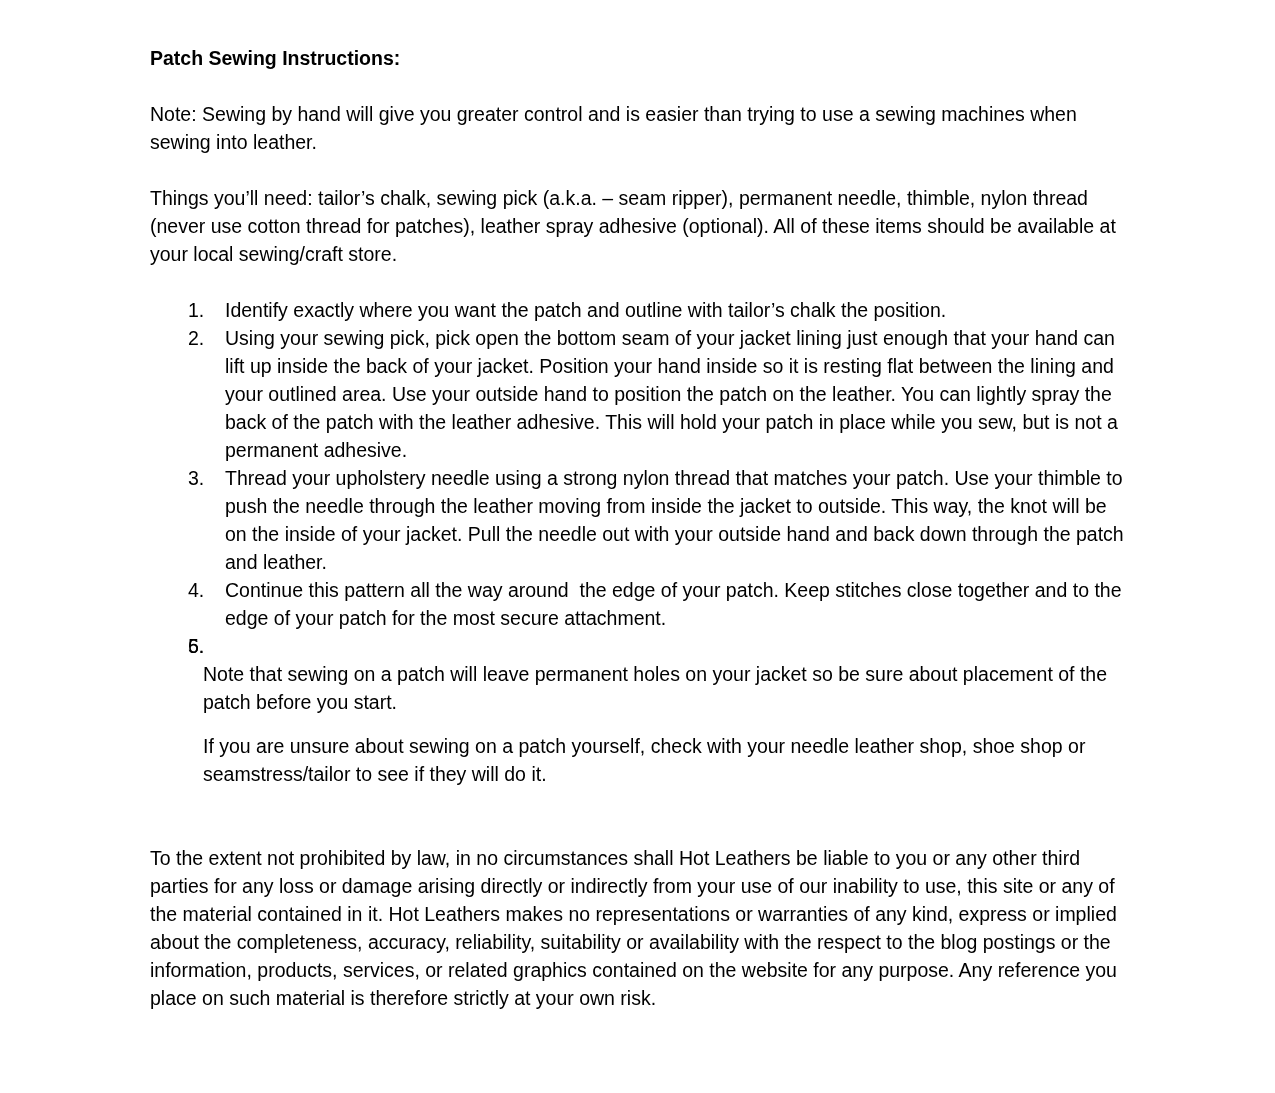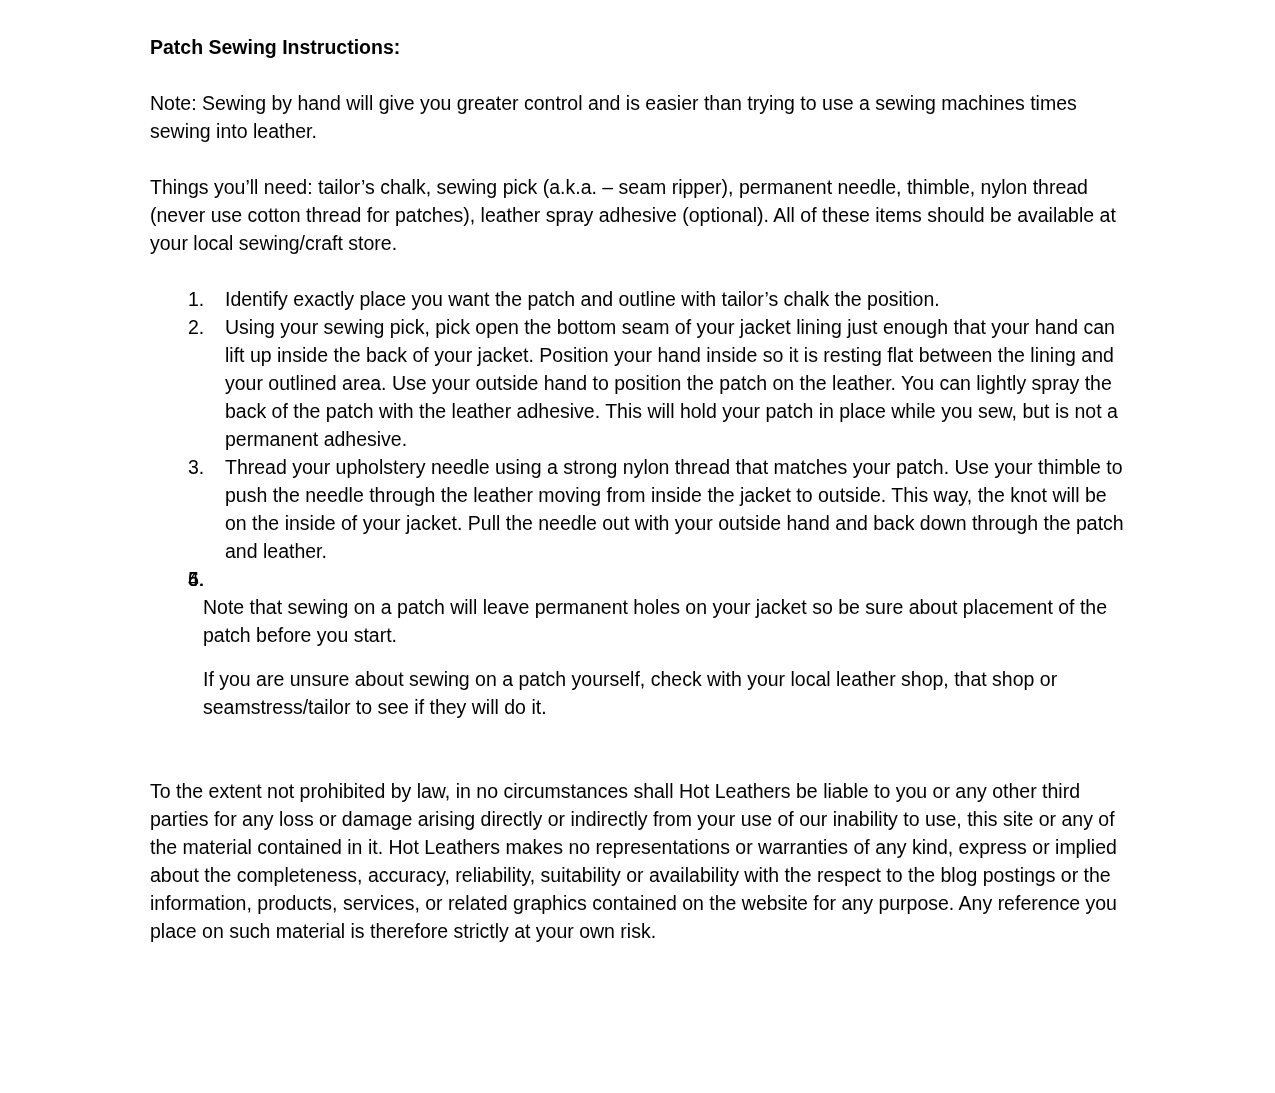--- a/index.html
+++ b/index.html
@@ -13,21 +13,21 @@
     color: #000000;
     font-family: "Liberation Sans", sans-serif;
     font-size: 19.5px;
     line-height: 28px;
     -webkit-font-smoothing: antialiased;
   }
   .page {
     box-sizing: border-box;
     width: 1275px;
     min-height: 1093px;
-    padding: 33px 150px 20px 150px;
+    padding: 44px 150px 20px 150px;
     background: #ffffff;
   }
   .title {
     font-size: 19.5px;
     font-weight: bold;
     margin: 0 0 28px 0;
     line-height: 28px;
   }
   .para {
     margin: 0 0 28px 0;
@@ -62,48 +62,49 @@
     margin-bottom: 18px;
   }
 </style>
 </head>
 <body>
 
 <div class="page">
 
   <h1 class="title">Patch Sewing Instructions:</h1>
 
-  <p class="para">Note: Sewing by hand will give you greater control and is easier than trying to use a sewing machines times sewing into leather.</p>
+  <p class="para">Note: Sewing by hand will give you greater control and is easier than trying to use a sewing machines when sewing into leather.</p>
 
   <p class="para">Things you’ll need: tailor’s chalk, sewing pick (a.k.a. – seam ripper), permanent needle, thimble, nylon thread (never use cotton thread for patches), leather spray adhesive (optional). All of these items should be available at your local sewing/craft store.</p>
 
   <ol class="steps">
     <li class="step">
       <span class="step-num">1.</span>
-      <span class="step-text">Identify exactly place you want the patch and outline with tailor’s chalk the position.</span>
+      <span class="step-text">Identify exactly where you want the patch and outline with tailor’s chalk the position.</span>
     </li>
     <li class="step">
       <span class="step-num">2.</span>
       <span class="step-text">Using your sewing pick, pick open the bottom seam of your jacket lining just enough that your hand can lift up inside the back of your jacket. Position your hand inside so it is resting flat between the lining and your outlined area. Use your outside hand to position the patch on the leather. You can lightly spray the back of the patch with the leather adhesive. This will hold your patch in place while you sew, but is not a permanent adhesive.</span>
     </li>
     <li class="step">
       <span class="step-num">3.</span>
       <span class="step-text">Thread your upholstery needle using a strong nylon thread that matches your patch. Use your thimble to push the needle through the leather moving from inside the jacket to outside. This way, the knot will be on the inside of your jacket. Pull the needle out with your outside hand and back down through the patch and leather.</span>
     </li>
     <li class="step">
       <span class="step-num">4.</span>
+      <span class="step-text">Continue this pattern all the way around  the edge of your patch. Keep stitches close together and to the edge of your patch for the most secure attachment.</span>
     </li>
     <li class="step">
       <span class="step-num">5.</span>
     </li>
     <li class="step">
       <span class="step-num">6.</span>
     </li>
   </ol>
 
   <div class="indent-block">
     <p class="para0">Note that sewing on a patch will leave permanent holes on your jacket so be sure about placement of the patch before you start.</p>
-    <p class="para0">If you are unsure about sewing on a patch yourself, check with your local leather shop, that shop or seamstress/tailor to see if they will do it.</p>
+    <p class="para0">If you are unsure about sewing on a patch yourself, check with your needle leather shop, shoe shop or seamstress/tailor to see if they will do it.</p>
   </div>
 
   <p class="para disclaimer">To the extent not prohibited by law, in no circumstances shall Hot Leathers be liable to you or any other third parties for any loss or damage arising directly or indirectly from your use of our inability to use, this site or any of the material contained in it. Hot Leathers makes no representations or warranties of any kind, express or implied about the completeness, accuracy, reliability, suitability or availability with the respect to the blog postings or the information, products, services, or related graphics contained on the website for any purpose. Any reference you place on such material is therefore strictly at your own risk.</p>
 
 </div>
 
 </body></html>

